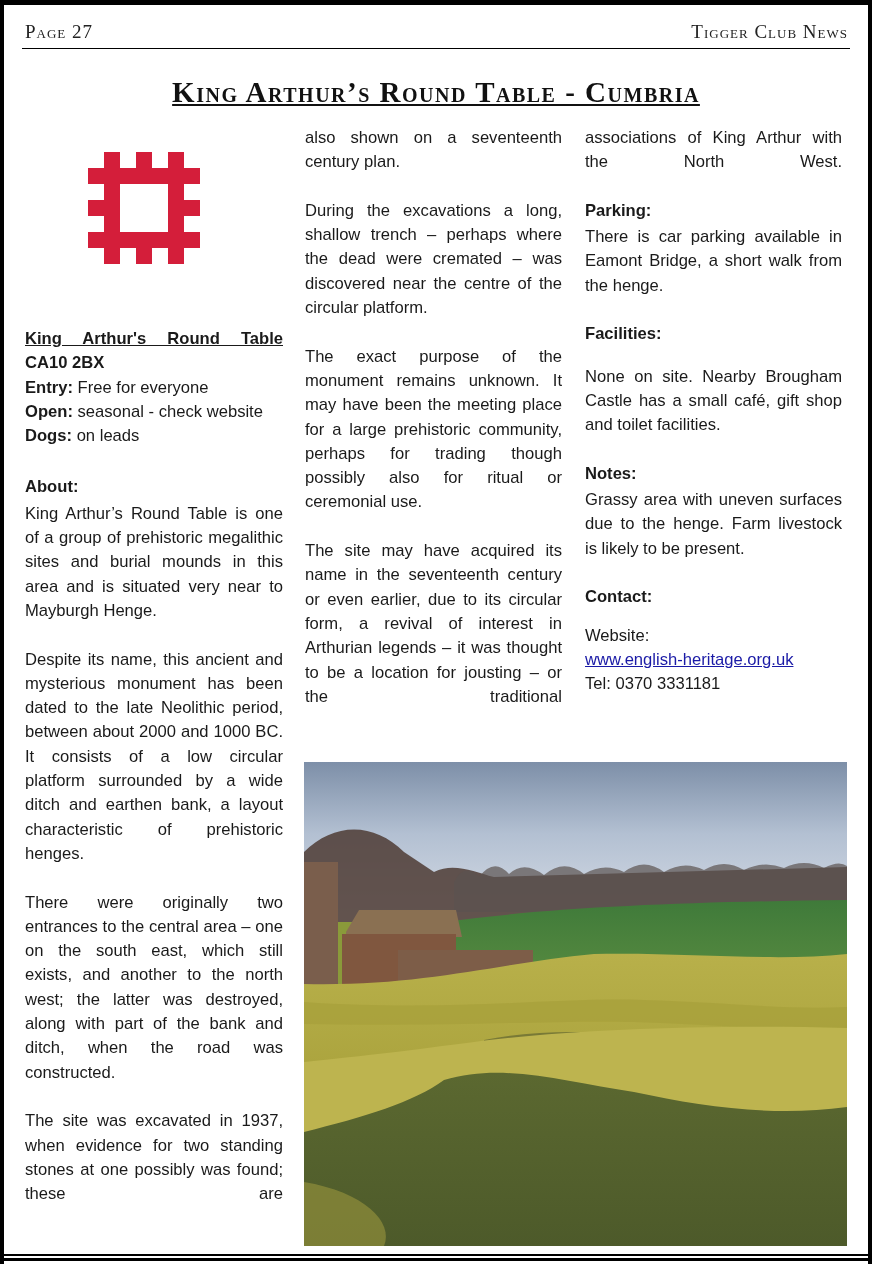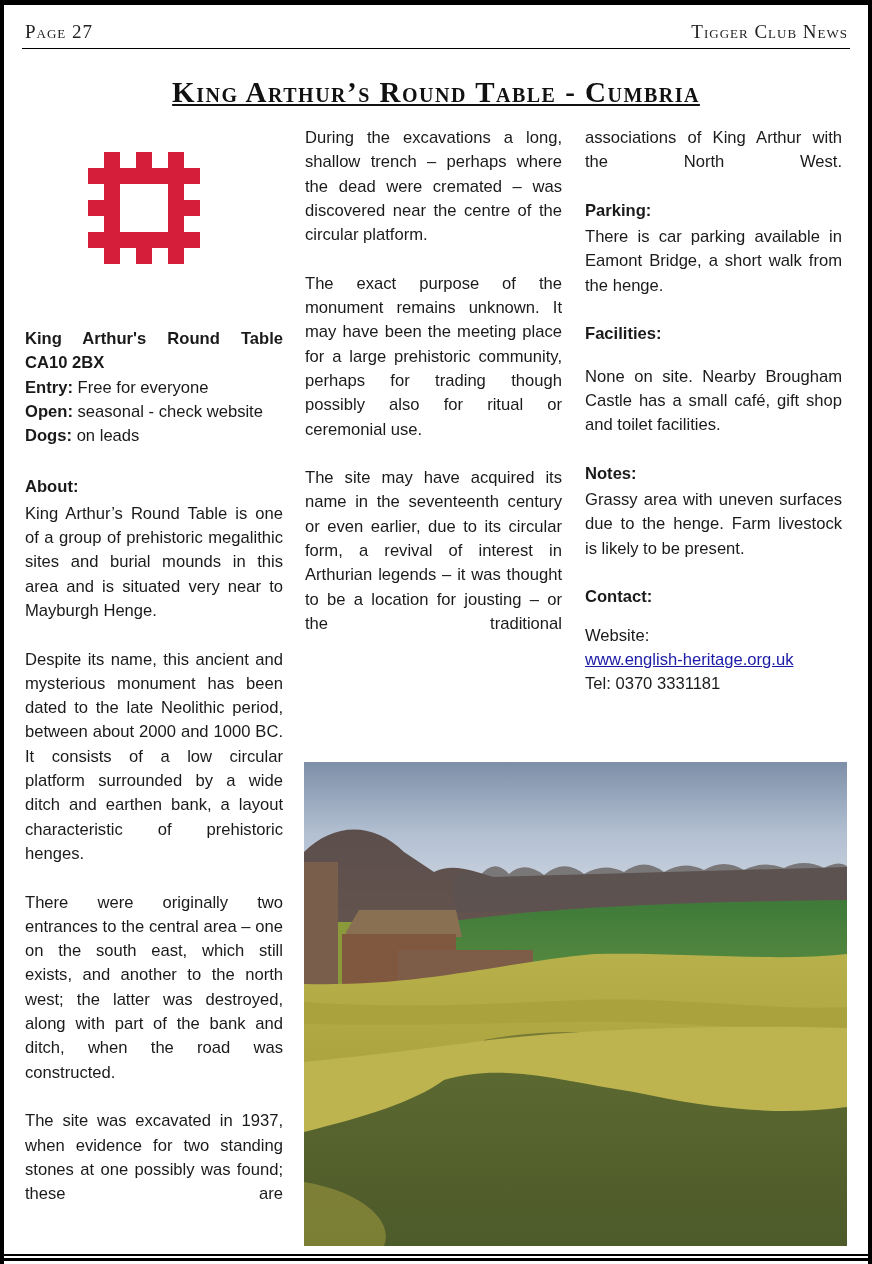--- a/index.html
+++ b/index.html
@@ -84,36 +84,37 @@
         <rect x="0" y="80" width="16" height="16"></rect>
 
         <rect x="96" y="16" width="16" height="16"></rect>
         <rect x="96" y="48" width="16" height="16"></rect>
         <rect x="96" y="80" width="16" height="16"></rect>
       </g>
     </svg>
   </div>
 
   <p class="tight">
-    <span class="heading" style="text-align:justify;text-align-last:justify;">King Arthur's Round Table</span>
+    <span class="heading" style="text-align:justify;text-align-last:justify;text-decoration:underline;">King Arthur's Round Table</span>
     <span class="heading">CA10 2BX</span>
     <span style="display:block"><span class="label">Entry:</span> <span>Free for everyone</span></span>
     <span style="display:block"><span class="label">Open:</span> <span>seasonal - check website</span></span>
     <span style="display:block"><span class="label">Dogs:</span> <span>on leads</span></span>
   </p>
   <div style="height:27px"></div>
 
   <span class="heading">About:</span>
   <p style="margin-top:2px">King Arthur’s Round Table is one of a group of prehistoric megalithic sites and burial mounds in this area and is situated very near to Mayburgh Henge.</p>
   <p>Despite its name, this ancient and mysterious monument has been dated to the late Neolithic period, between about 2000 and 1000 BC. It consists of a low circular platform surrounded by a wide ditch and earthen bank, a layout characteristic of prehistoric henges.</p>
   <p>There were originally two entrances to the central area – one on the south east, which still exists, and another to the north west; the latter was destroyed, along with part of the bank and ditch, when the road was constructed.</p>
   <p style="text-align-last:justify">The site was excavated in 1937, when evidence for two standing stones at one possibly was found; these are</p>
 </div>
 
 <div class="col col2">
+  <p>also shown on a seventeenth century plan.</p>
   <p>During the excavations a long, shallow trench – perhaps where the dead were cremated – was discovered near the centre of the circular platform.</p>
   <p>The exact purpose of the monument remains unknown. It may have been the meeting place for a large prehistoric community, perhaps for trading though possibly also for ritual or ceremonial use.</p>
   <p style="text-align-last:justify">The site may have acquired its name in the seventeenth century or even earlier, due to its circular form, a revival of interest in Arthurian legends – it was thought to be a location for jousting – or the traditional</p>
 </div>
 
 <div class="col col3">
   <p style="text-align-last:justify">associations of King Arthur with the North West.</p>
 
   <span class="heading">Parking:</span>
   <p style="margin-top:2px">There is car parking available in Eamont Bridge, a short walk from the henge.</p>

